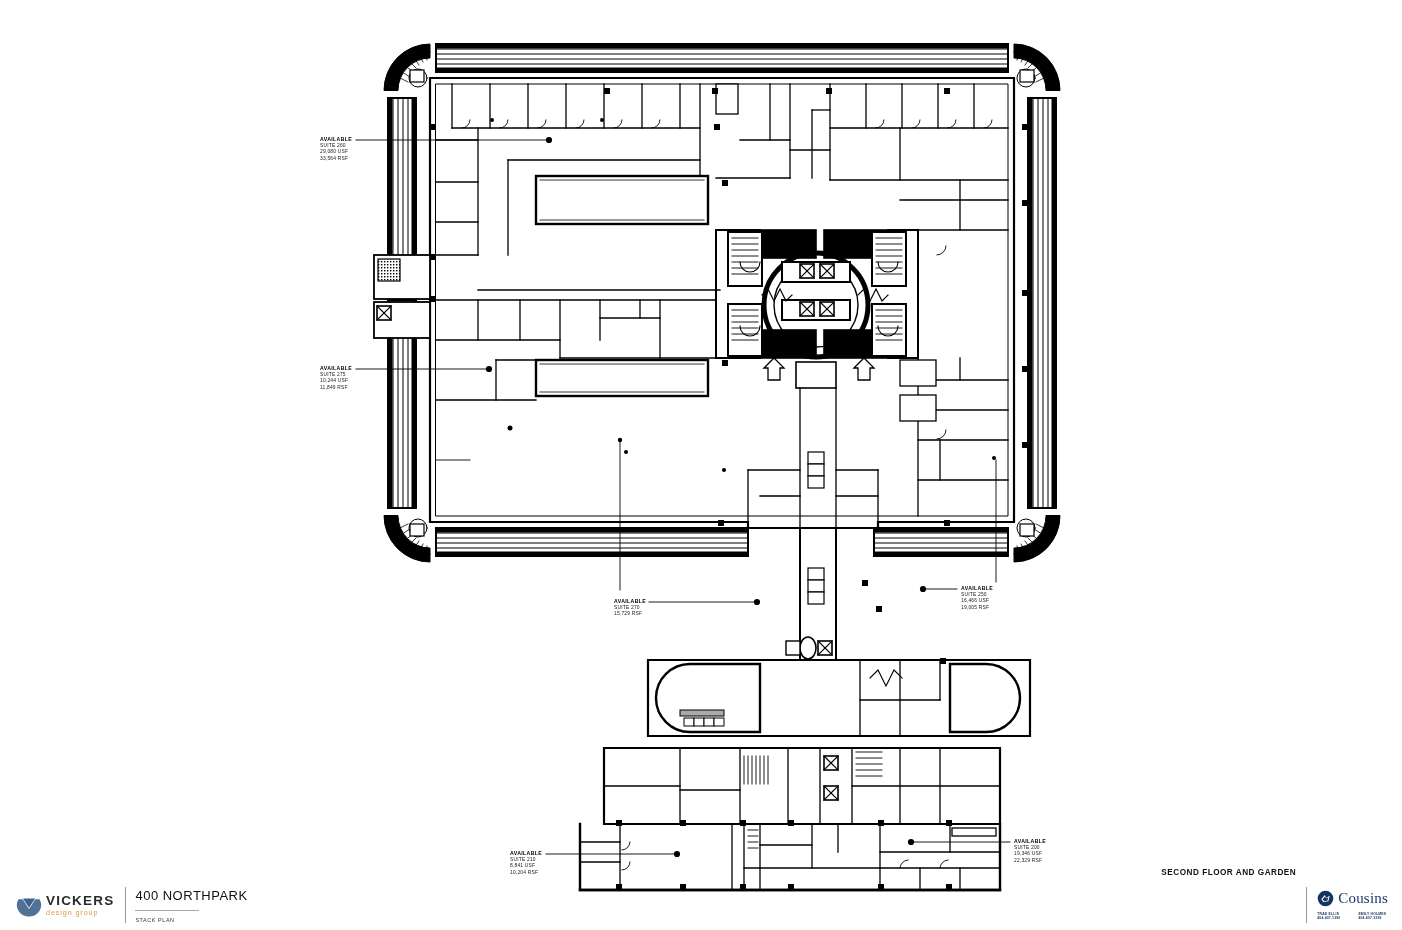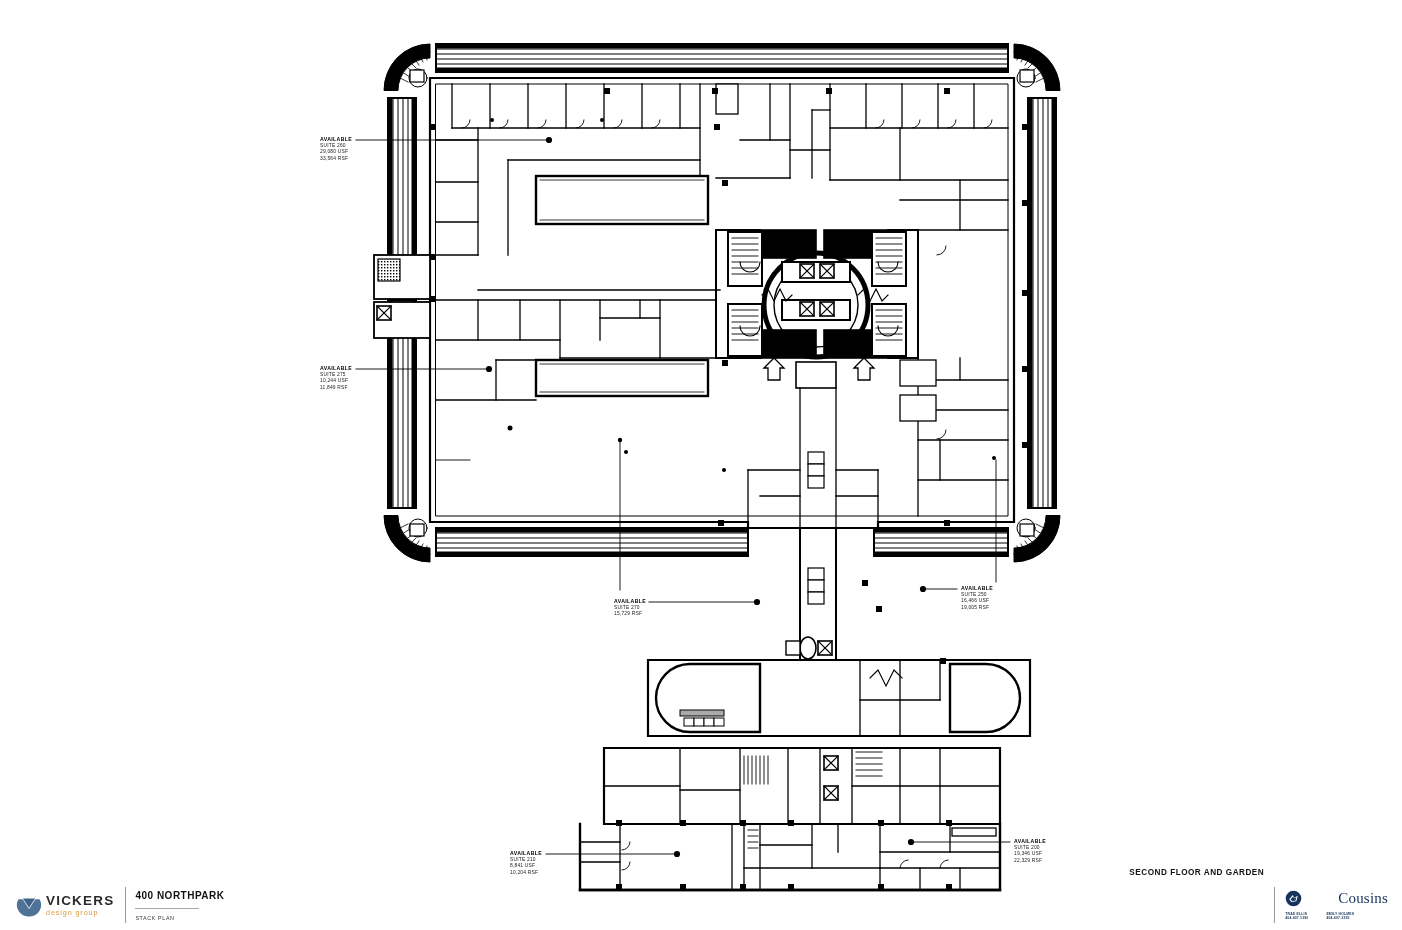--- a/index.html
+++ b/index.html
@@ -78,22 +78,22 @@
     text-align: left;
   }
   .tb-divider {
     width: 1px;
     height: 36px;
     background: #9a9a9a;
     margin: 0 9px 0 2px;
   }
   .tb-text { display: flex; flex-direction: column; justify-content: center; height: 36px; }
   .tb-project {
-    font-size: 10px;
-    font-weight: bold;
+    font-size: 13px;
+    font-weight: normal;
     letter-spacing: 0.5px;
     color: #111;
   }
   .tb-rule { width: 64px; height: 1px; background: #a8a8a8; margin: 7px 0 6px 0; }
   .tb-sheet {
     font-size: 5.4px;
     letter-spacing: 0.6px;
     color: #333;
   }
 
@@ -126,21 +126,21 @@
     color: #222;
     margin-top: 11px;
   }
   .tbr-divider {
     width: 1px;
     height: 36px;
     background: #9a9a9a;
     margin-right: 10px;
   }
   .cousins-block { display: flex; flex-direction: column; justify-content: center; height: 36px; }
-  .cousins-top { display: flex; align-items: center; gap: 32px; }
+  .cousins-top { display: flex; align-items: center; }
   .cousins-mark { width: 17px; height: 17px; margin-right: 4px; }
   .cousins-name {
     font-family: "Liberation Serif", serif;
     font-size: 15px;
     color: #16335e;
     letter-spacing: 0.2px;
     line-height: 1;
   }
   .cousins-contacts {
     display: flex;

